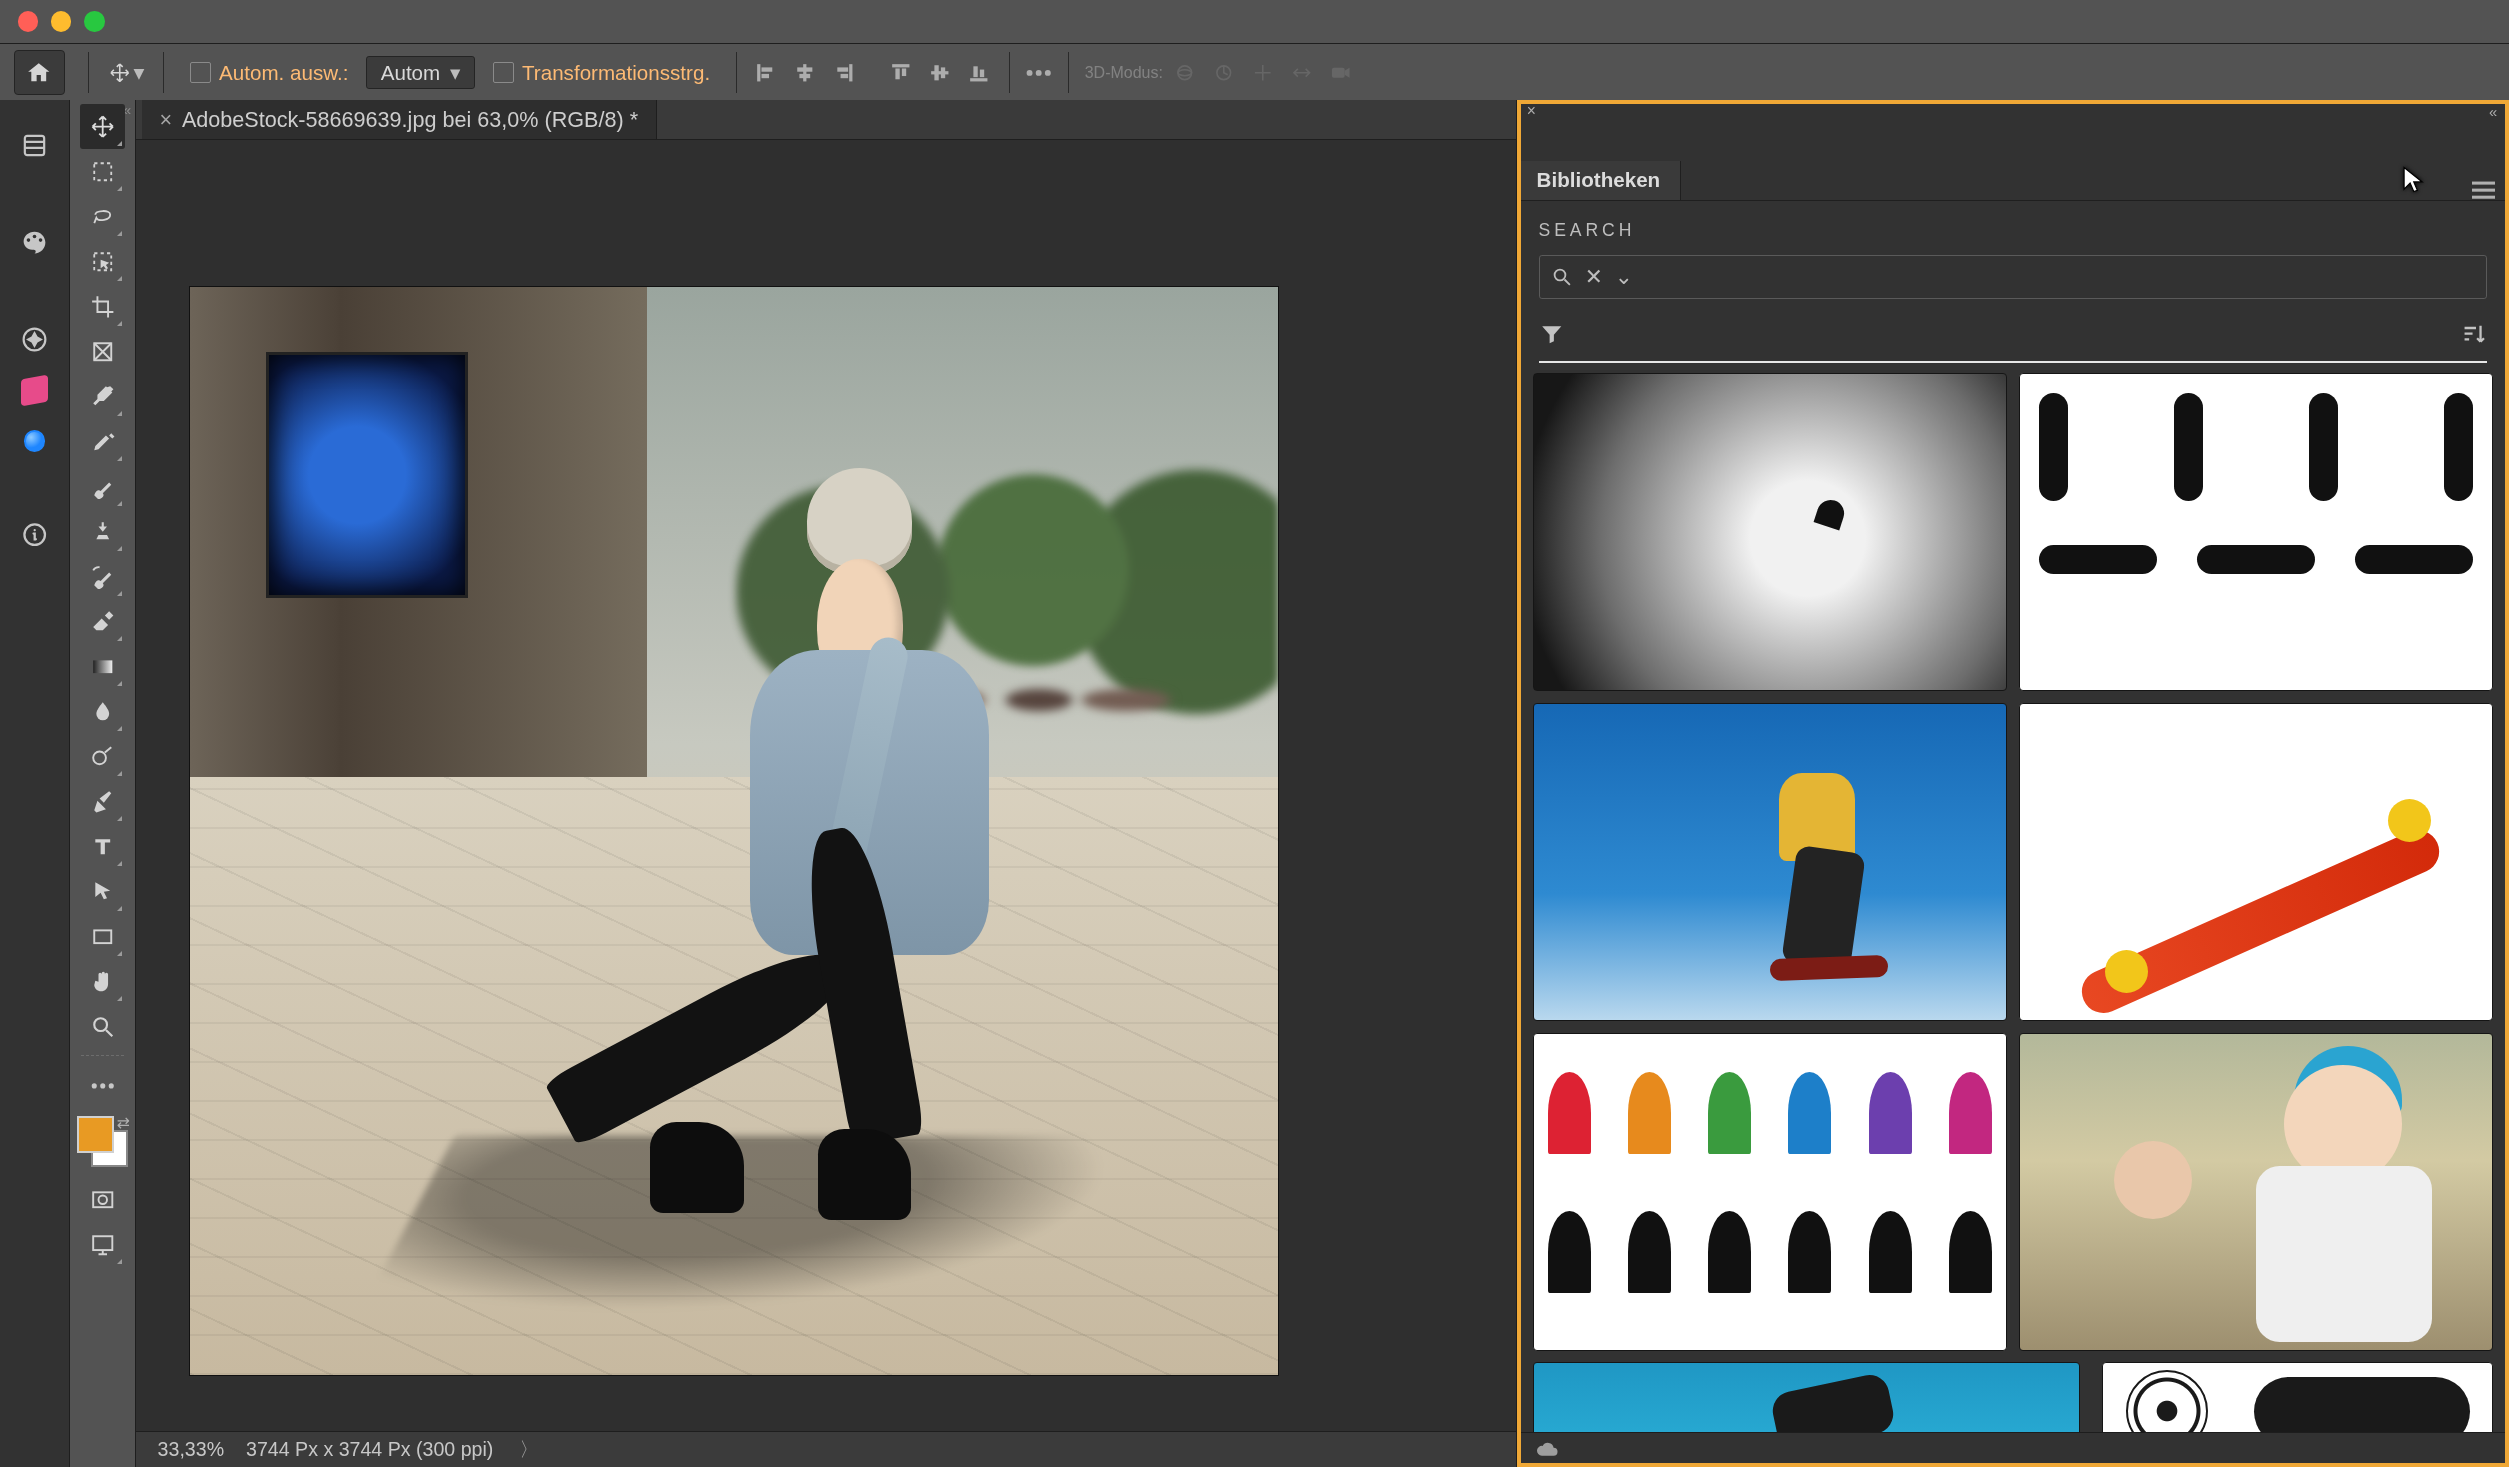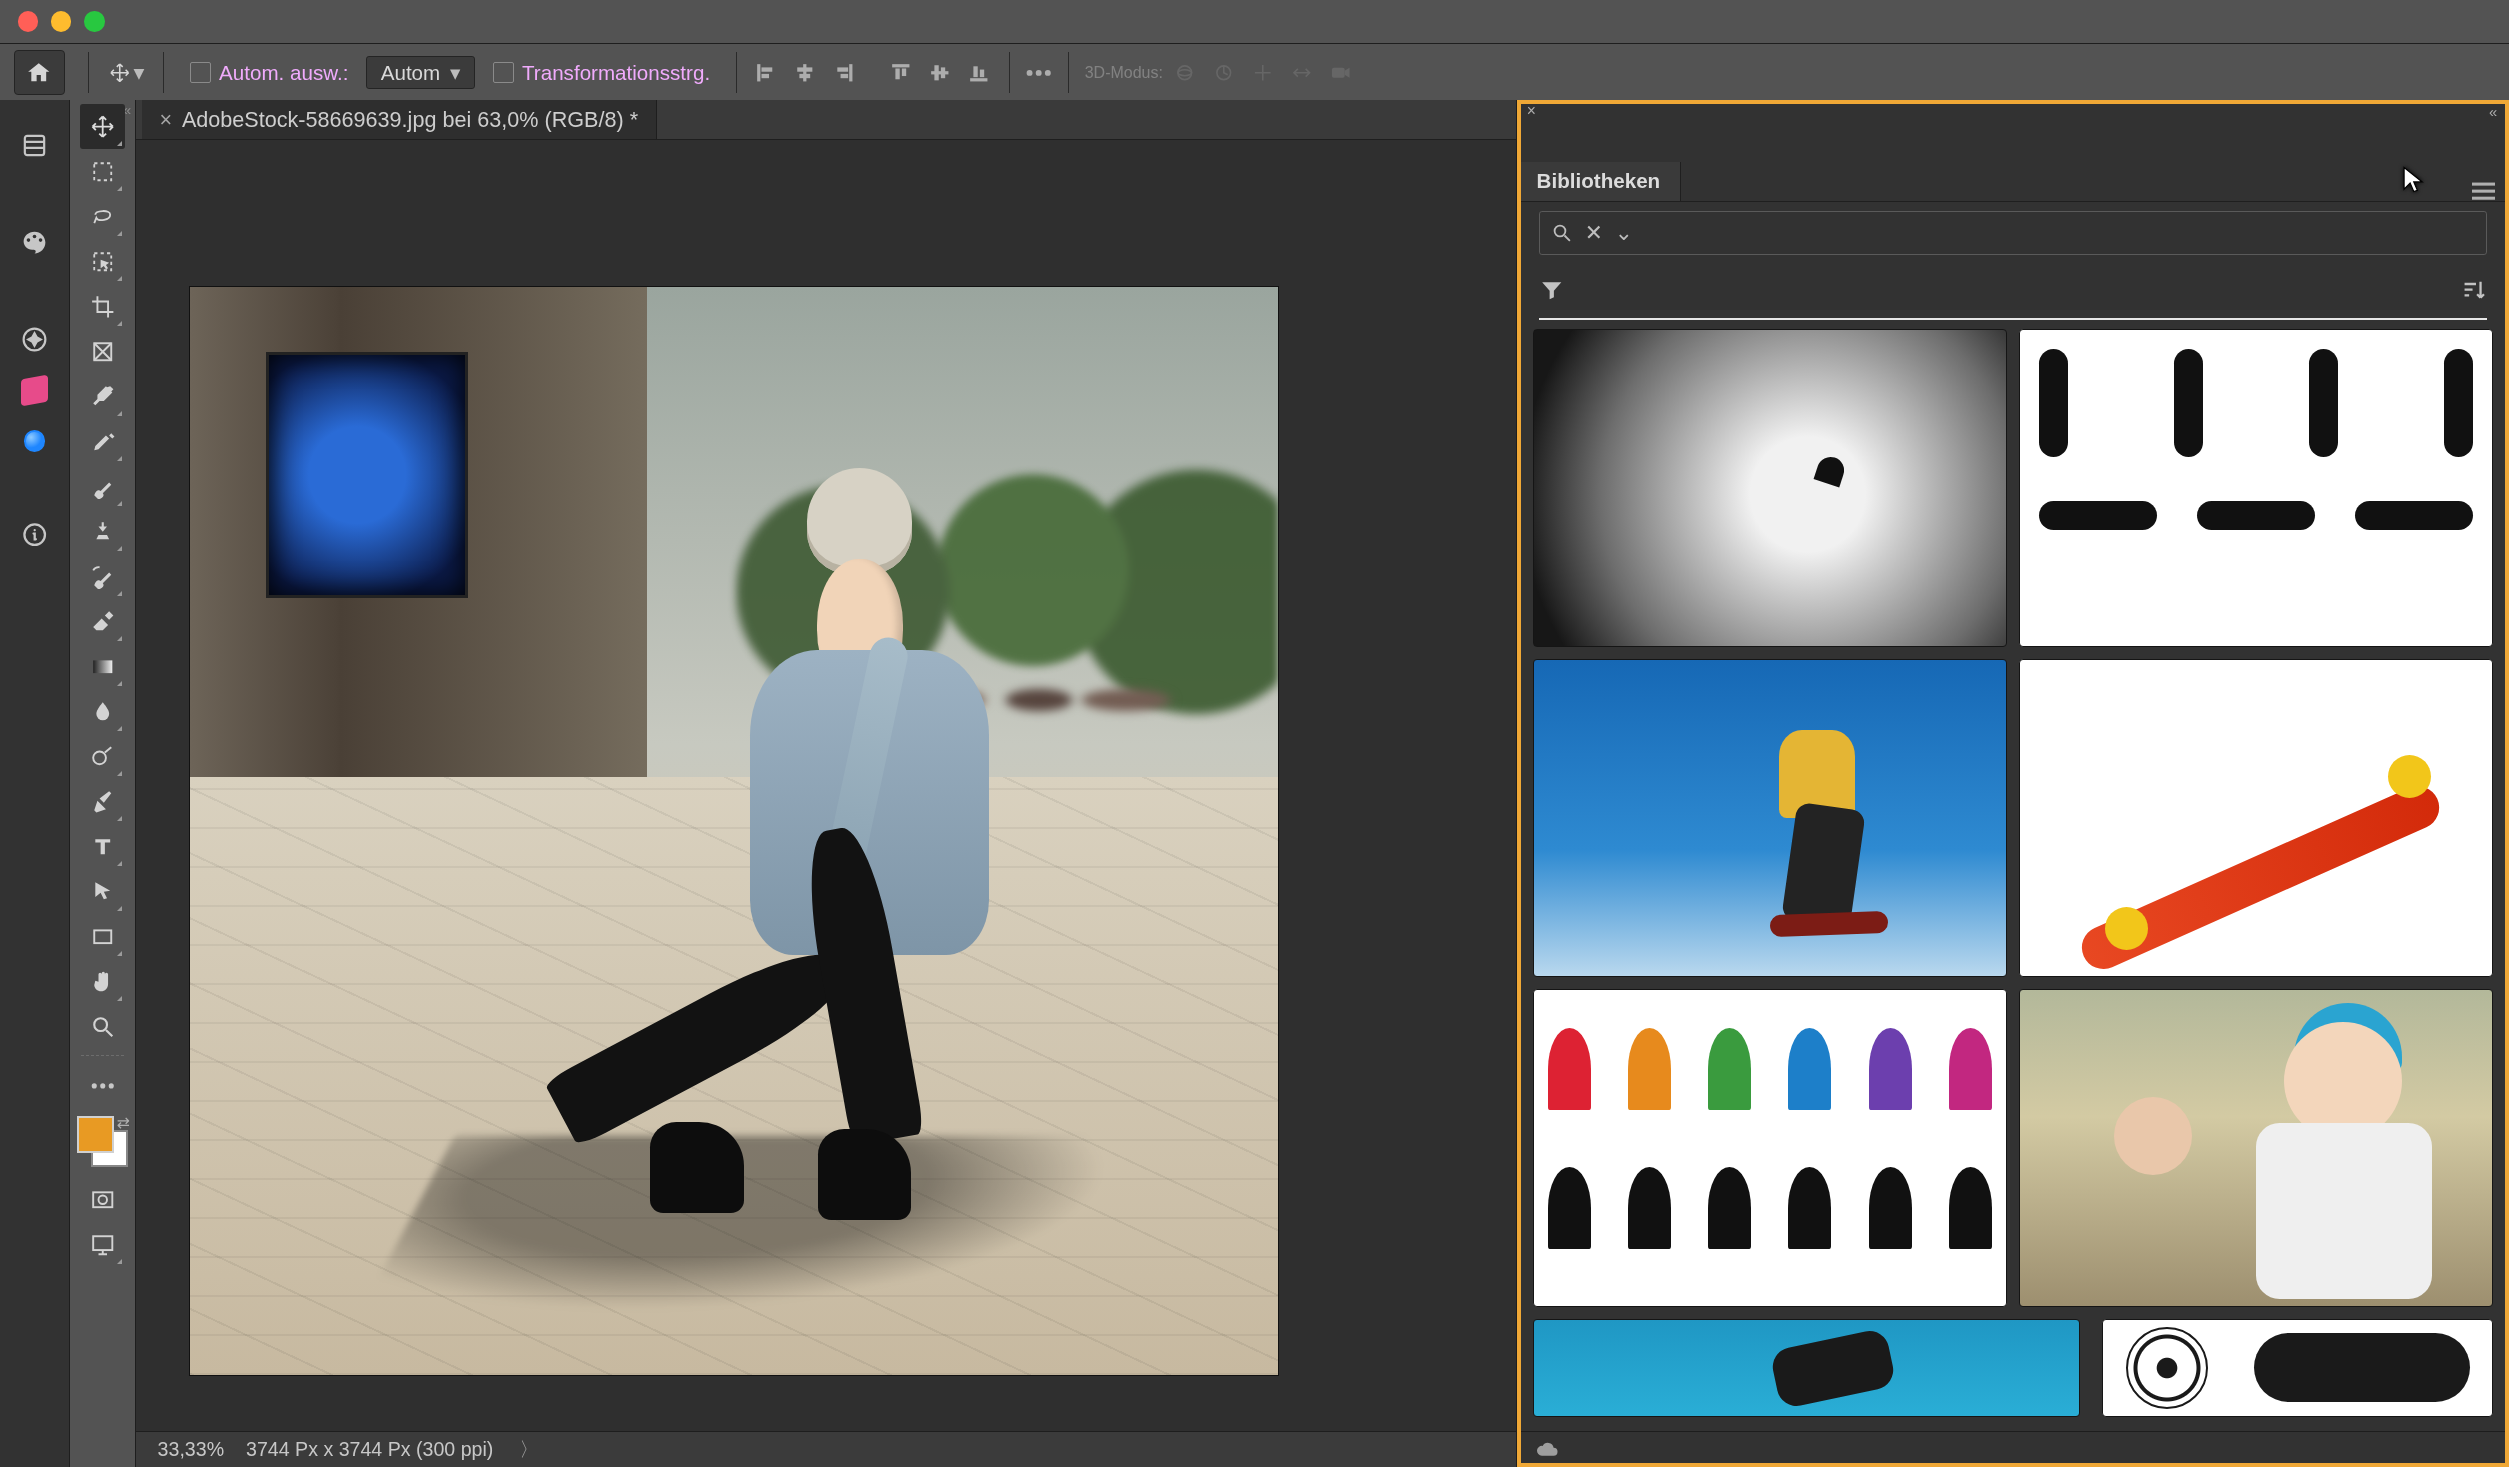--- a/index.html
+++ b/index.html
@@ -63,21 +63,21 @@
   .icon-btn svg { width: 23.5px; height:23.5px; }
   .icon-btn.wide { width:43px; }
   .home-btn {
     width:49px; height:43px;
     display:flex; align-items:center; justify-content:center;
     background:#3b3b3b;
     border:1px solid #242424;
     border-radius:3.9px;
     margin: 0 7.8px 0 3.9px;
   }
-  .opt-check { display:flex; align-items:center; gap:7.8px; margin: 0 9.8px; color:#f0abfc; font-size:20.6px; }
+  .opt-check { display:flex; align-items:center; gap:7.8px; margin: 0 9.8px; color:#fdba74; font-size:20.6px; }
   .opt-check .cb {
     width:19.6px; height:19.6px; border:1px solid #8a8a8a; border-radius:2px; display:inline-block;
   }
   .select-box {
     background:#3b3b3b;
     border:1px solid #242424;
     border-radius:2.9px;
     padding: 3.9px 13.7px;
     display:flex; align-items:center; gap:9.8px;
     font-size:20.6px;
@@ -801,20 +801,21 @@
       <span class="panel-menu">
         <svg viewBox="0 0 20 16" width="23.5" height="19.6" fill="#b0b0b0">
             <rect y="1" width="20" height="2.6"></rect>
             <rect y="7" width="20" height="2.6"></rect>
             <rect y="13" width="20" height="2.6"></rect>
           </svg>
       </span>
     </div>
 
     <div class="search-section">
+      <div class="search-label">SEARCH</div>
       <div class="search-field">
         <span>
           <svg viewBox="0 0 24 24" width="21.6" height="21.6" fill="none" stroke="#bdbdbd" stroke-width="2">
               <circle cx="10" cy="10" r="6"></circle>
               <path d="M15 15l6 6"></path>
             </svg>
         </span>
         <span class="clear">✕</span>
         <span class="drop">⌄</span>
       </div>

